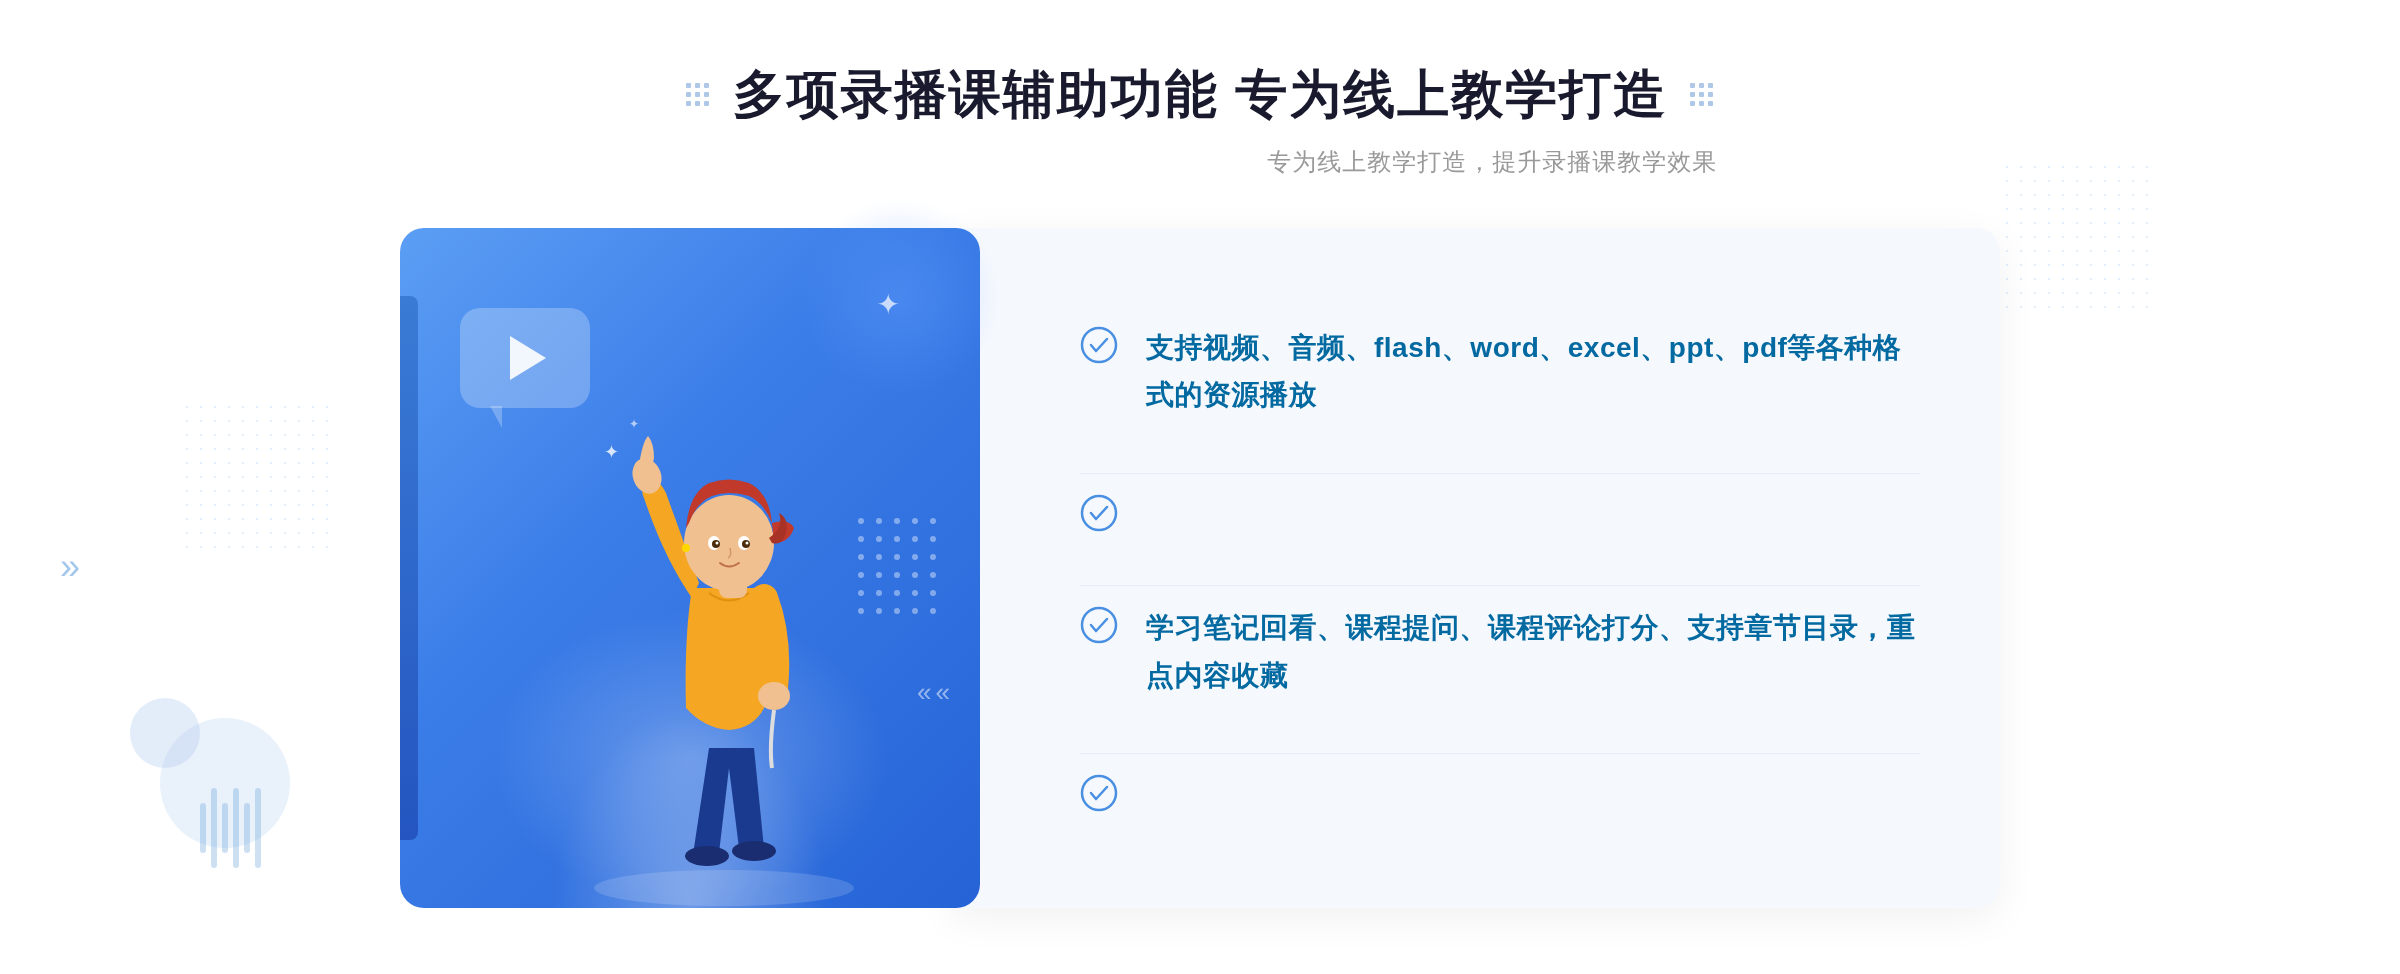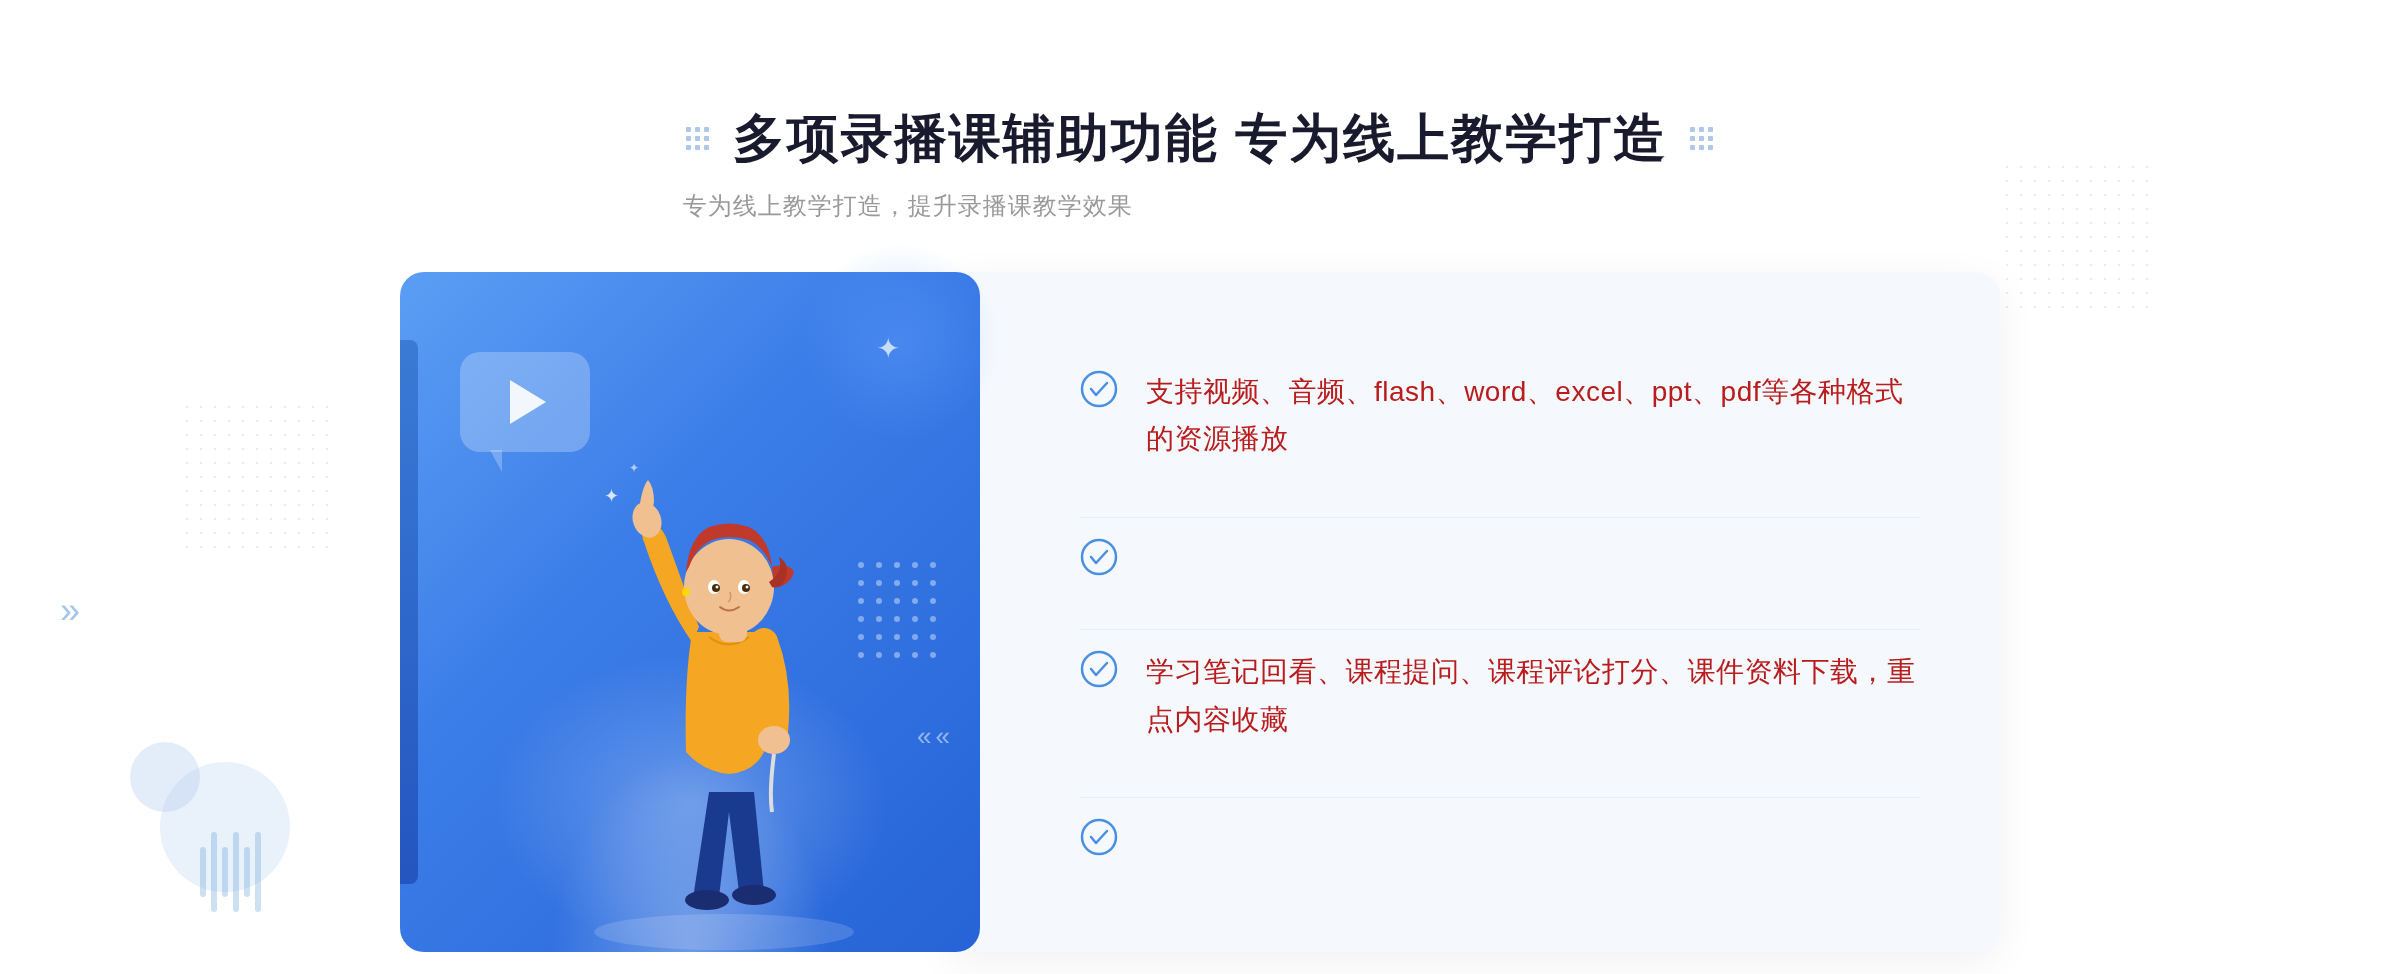--- a/index.html
+++ b/index.html
@@ -73,24 +73,23 @@
       opacity: 0.5;
     }
 
     .deco-chevron-left {
       bottom: 400px;
       left: 60px;
     }
 
     
     .header-section {
-      text-align: left;
+      text-align: right;
       margin-bottom: 50px;
       position: relative;
-      margin-top: 44px;
     }
 
     .header-title-wrapper {
       display: flex;
       align-items: center;
       justify-content: center;
       gap: 20px;
     }
 
     .title-deco {
@@ -284,23 +283,24 @@
       margin-top: 2px;
     }
 
     .check-icon svg {
       width: 38px;
       height: 38px;
     }
 
     .feature-text {
       font-size: 28px;
-      color: #b91c1c;
+      color: #0369a1;
       line-height: 1.7;
       letter-spacing: 0.5px;
+      font-weight: bold;
     }
 
     
     .illus-glow-top {
       position: absolute;
       top: -30px;
       right: -20px;
       width: 200px;
       height: 200px;
       background: radial-gradient(circle, rgba(100,160,255,0.35) 0%, transparent 70%);
@@ -528,21 +528,21 @@
       </div>
     </div>
 
     <div class="feature-item">
       <div class="check-icon">
         <svg viewBox="0 0 38 38" xmlns="http://www.w3.org/2000/svg">
           <circle cx="19" cy="19" r="17" stroke="#4a90e2" stroke-width="2.5" fill="none"></circle>
           <polyline points="11,19 16,25 27,13" stroke="#4a90e2" stroke-width="2.5" fill="none" stroke-linecap="round" stroke-linejoin="round"></polyline>
         </svg>
       </div>
-      <span class="feature-text">学习笔记回看、课程提问、课程评论打分、课件资料下载，重点内容收藏</span>
+      <span class="feature-text">学习笔记回看、课程提问、课程评论打分、支持章节目录，重点内容收藏</span>
     </div>
 
     <div class="feature-item">
       <div class="check-icon">
         <svg viewBox="0 0 38 38" xmlns="http://www.w3.org/2000/svg">
           <circle cx="19" cy="19" r="17" stroke="#4a90e2" stroke-width="2.5" fill="none"></circle>
           <polyline points="11,19 16,25 27,13" stroke="#4a90e2" stroke-width="2.5" fill="none" stroke-linecap="round" stroke-linejoin="round"></polyline>
         </svg>
       </div>
     </div>

